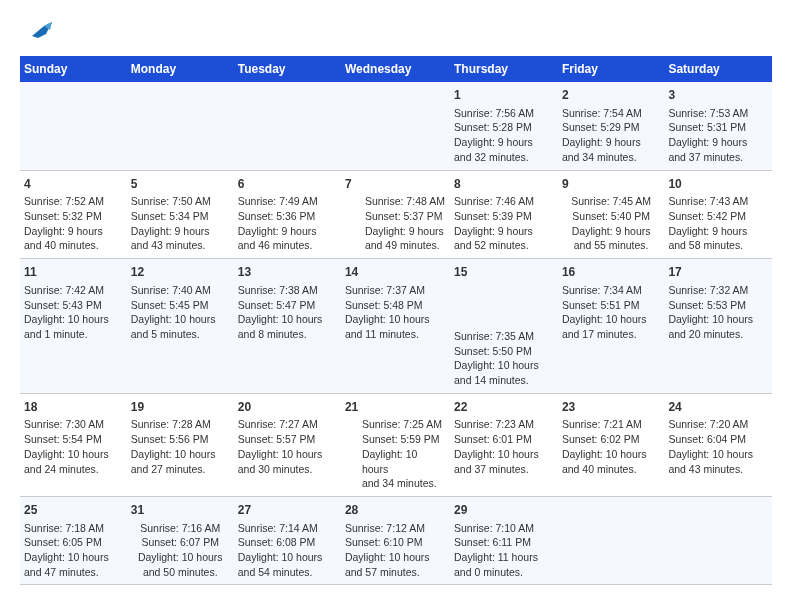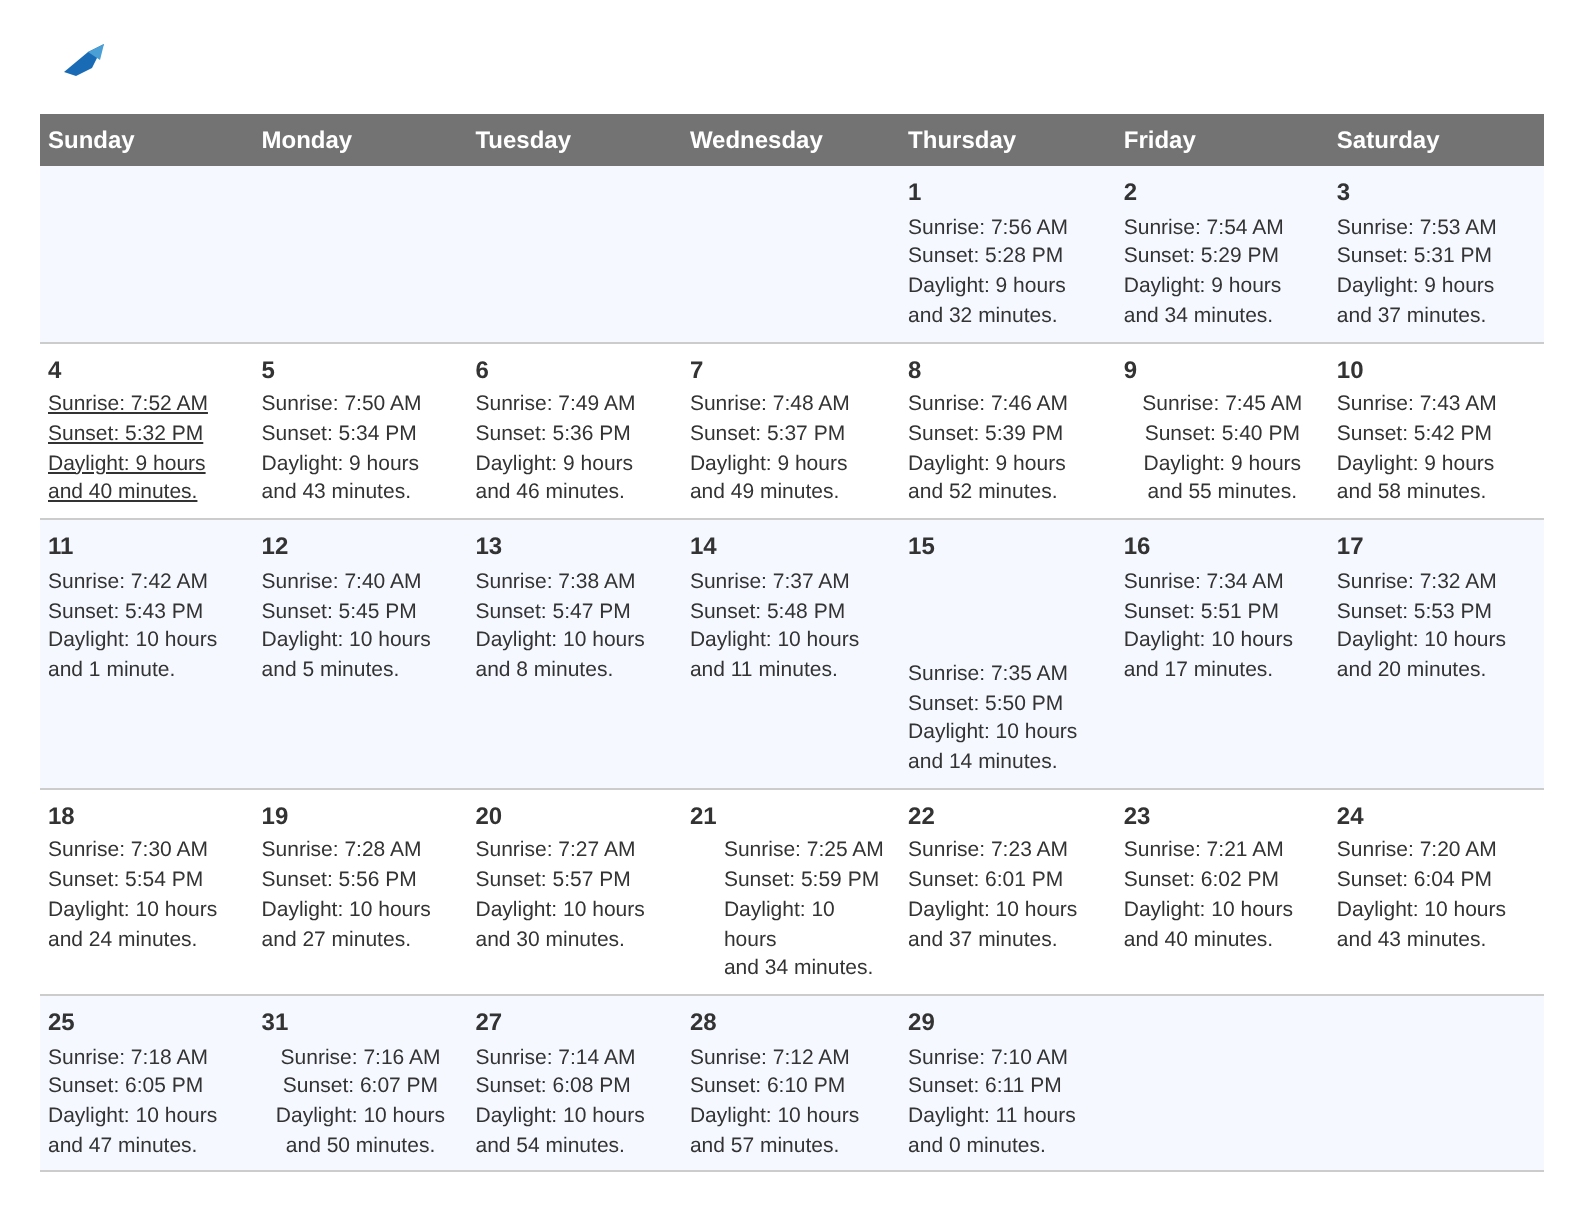--- a/index.html
+++ b/index.html
@@ -50,21 +50,21 @@
       font-size: 15px;
       color: #444;
       margin-top: 2px;
     }
     table {
       width: 100%;
       border-collapse: collapse;
       font-size: 11px;
     }
     thead tr th {
-      background-color: #737373;
+      background-color: #1d4ed8;
       color: #fff;
       padding: 6px 4px;
       text-align: left;
       font-size: 12px;
       font-weight: bold;
     }
     tbody tr {
       border-bottom: 1px solid #ccc;
     }
     tbody tr:nth-child(odd) {
@@ -152,42 +152,42 @@
           <span class="day-num">3</span>
           <div class="day-info" style="white-space: pre-line;">Sunrise: 7:53 AM
 Sunset: 5:31 PM
 Daylight: 9 hours
 and 37 minutes.</div>
         </td>
       </tr>
       <tr>
         <td>
           <span class="day-num">4</span>
-          <div class="day-info" style="white-space: pre-line; text-decoration: underline;">Sunrise: 7:52 AM
+          <div class="day-info" style="white-space: pre-line;">Sunrise: 7:52 AM
 Sunset: 5:32 PM
 Daylight: 9 hours
 and 40 minutes.</div>
         </td>
         <td>
           <span class="day-num">5</span>
           <div class="day-info" style="white-space: pre-line;">Sunrise: 7:50 AM
 Sunset: 5:34 PM
 Daylight: 9 hours
 and 43 minutes.</div>
         </td>
         <td>
           <span class="day-num">6</span>
           <div class="day-info" style="white-space: pre-line;">Sunrise: 7:49 AM
 Sunset: 5:36 PM
 Daylight: 9 hours
 and 46 minutes.</div>
         </td>
         <td>
           <span class="day-num">7</span>
-          <div class="day-info" style="white-space: pre-line;">Sunrise: 7:48 AM
+          <div class="day-info" style="white-space: pre-line; margin-left: 20px;">Sunrise: 7:48 AM
 Sunset: 5:37 PM
 Daylight: 9 hours
 and 49 minutes.</div>
         </td>
         <td>
           <span class="day-num">8</span>
           <div class="day-info" style="white-space: pre-line;">Sunrise: 7:46 AM
 Sunset: 5:39 PM
 Daylight: 9 hours
 and 52 minutes.</div>

